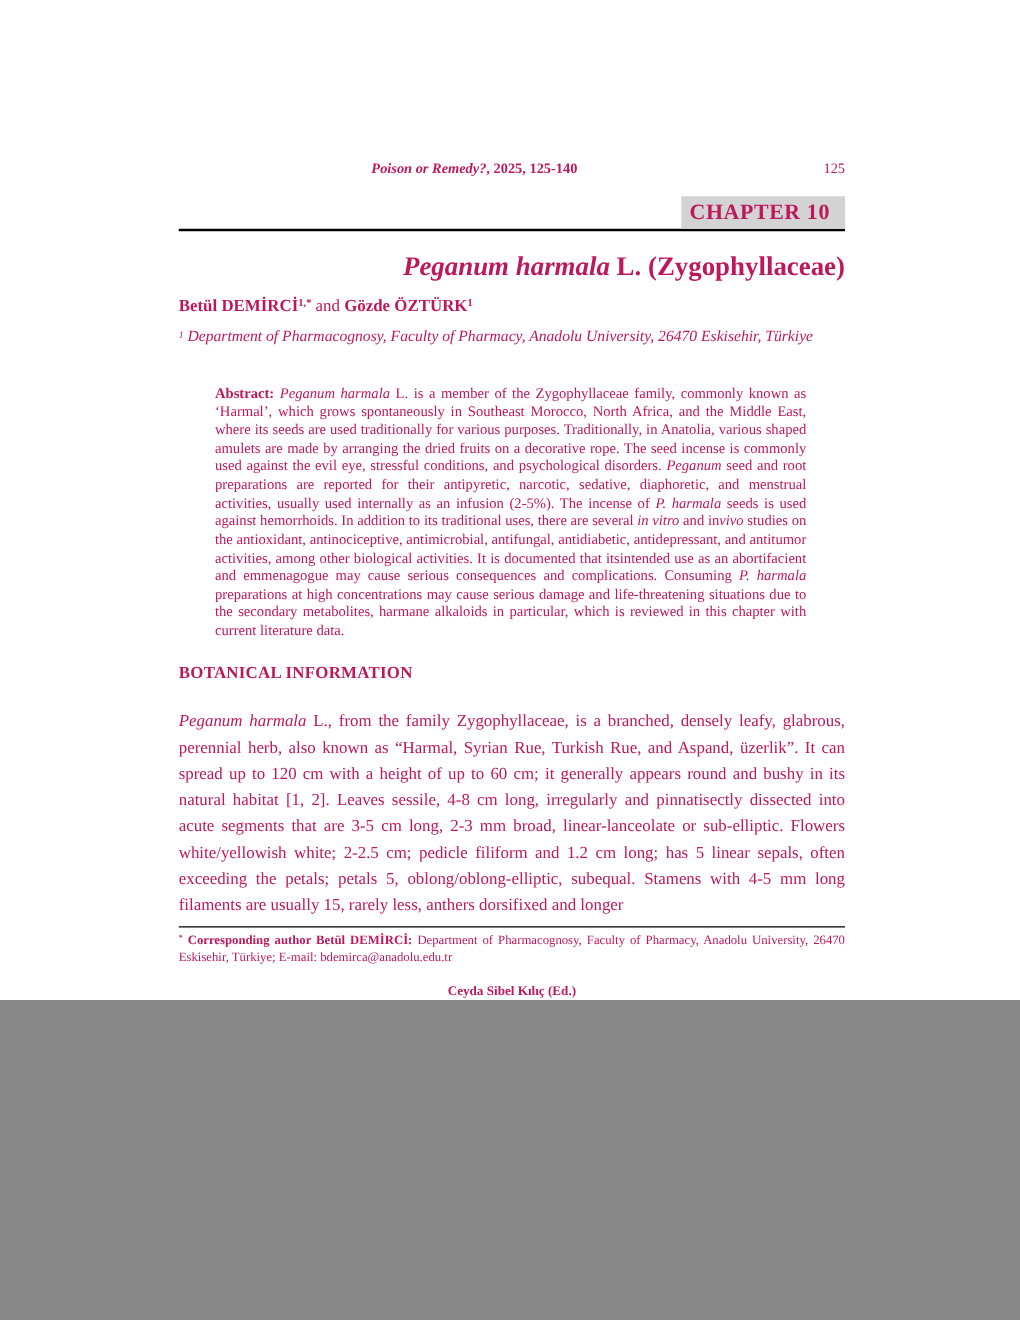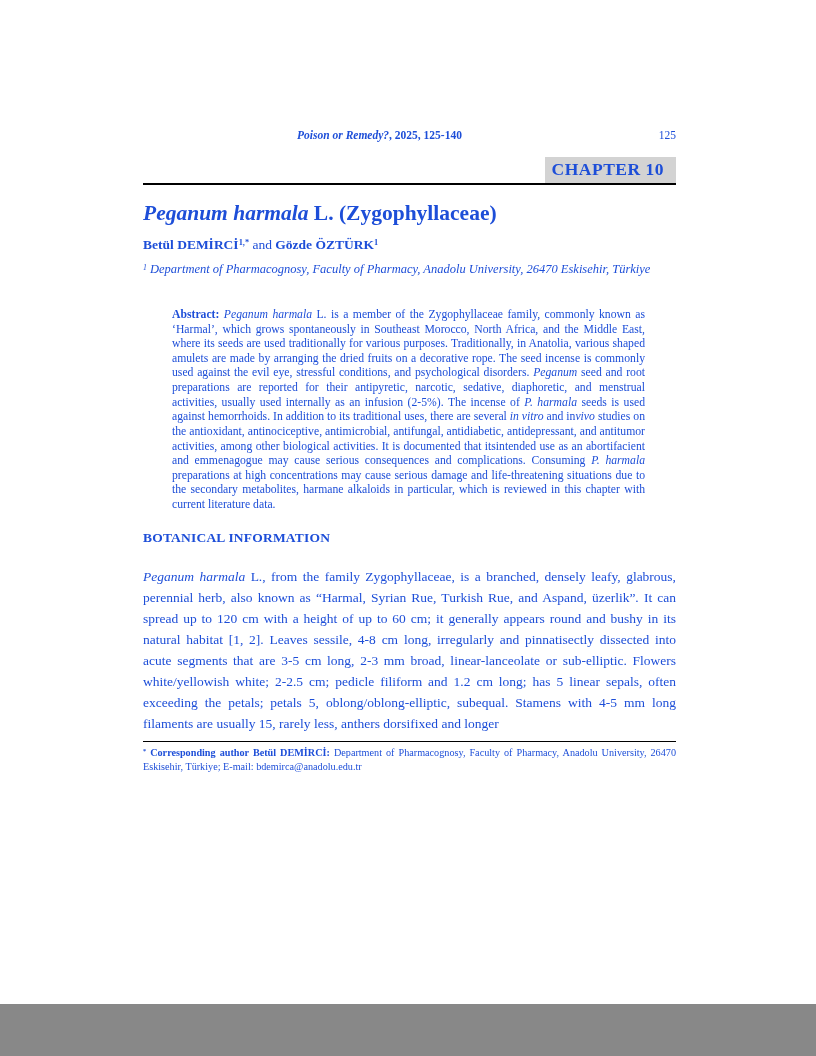--- a/index.html
+++ b/index.html
@@ -1,22 +1,22 @@
 <!DOCTYPE html>
 <html><head>
 <meta charset="utf-8">
 <style>
   html,body{margin:0;padding:0;background:#888;}
   .page{
     position:relative;
-    width:816px;height:1004px;
+    width:816px;height:800px;
     margin:0 auto;
     background:#ffffff;
     font-family:"Liberation Serif","DejaVu Serif",serif;
-    color:#1d4ed8;
+    color:#be185d;
     overflow:hidden;
   }
   .content{
     position:absolute;
     left:143px;top:128px;
     width:533px;
   }
   sup{font-size:0.62em;vertical-align:baseline;position:relative;top:-0.45em;line-height:0;}
 
   .running-header{
@@ -47,20 +47,21 @@
     line-height:1.3;
     padding:1px 12px 2px 7px;
     letter-spacing:0.5px;
   }
 
   .doc-title{
     margin-top:16px;
     font-size:21.5px;
     font-weight:bold;
     line-height:1.2;
+    text-align:right;
   }
   .authors{
     margin-top:9px;
     font-size:13.5px;
     line-height:1.3;
   }
   .affiliation{
     margin-top:8px;
     font-size:12.5px;
     font-style:italic;
@@ -137,16 +138,17 @@
     <div class="abstract"><span style="font-weight: bold;">Abstract: </span><span style="font-style: italic;">Peganum harmala</span><span> L. is a member of the Zygophyllaceae family, commonly known as ‘Harmal’, which grows spontaneously in Southeast Morocco, North Africa, and the Middle East, where its seeds are used traditionally for various purposes. Traditionally, in Anatolia, various shaped amulets are made by arranging the dried fruits on a decorative rope. The seed incense is commonly used against the evil eye, stressful conditions, and psychological disorders. </span><span style="font-style: italic;">Peganum</span><span> seed and root preparations are reported for their antipyretic, narcotic, sedative, diaphoretic, and menstrual activities, usually used internally as an infusion (2-5%). The incense of </span><span style="font-style: italic;">P. harmala</span><span> seeds is used against hemorrhoids. In addition to its traditional uses, there are several </span><span style="font-style: italic;">in vitro</span><span> and in</span><span style="font-style: italic;">vivo</span><span> studies on the antioxidant, antinociceptive, antimicrobial, antifungal, antidiabetic, antidepressant, and antitumor activities, among other biological activities. It is documented that itsintended use as an abortifacient and emmenagogue may cause serious consequences and complications. Consuming </span><span style="font-style: italic;">P. harmala</span><span> preparations at high concentrations may cause serious damage and life-threatening situations due to the secondary metabolites, harmane alkaloids in particular, which is reviewed in this chapter with current literature data.</span></div>
 
 
     <div class="section-heading">BOTANICAL INFORMATION</div>
 
     <div class="body-paragraph"><span style="font-style: italic;">Peganum harmala</span><span> L., from the family Zygophyllaceae, is a branched, densely leafy, glabrous, perennial herb, also known as “Harmal, Syrian Rue, Turkish Rue, and Aspand, üzerlik”. It can spread up to 120 cm with a height of up to 60 cm; it generally appears round and bushy in its natural habitat [1, 2]. Leaves sessile, 4-8 cm long, irregularly and pinnatisectly dissected into acute segments that are 3-5 cm long, 2-3 mm broad, linear-lanceolate or sub-elliptic. Flowers white/yellowish white; 2-2.5 cm; pedicle filiform and 1.2 cm long; has 5 linear sepals, often exceeding the petals; petals 5, oblong/oblong-elliptic, subequal. Stamens with 4-5 mm long filaments are usually 15, rarely less, anthers dorsifixed and longer</span></div>
 
     <div class="footnote"><sup style="font-weight: bold;">*</sup><span style="font-weight: bold;"> Corresponding author Betül DEMİRCİ: </span><span>Department of Pharmacognosy, Faculty of Pharmacy, Anadolu University, 26470 Eskisehir, Türkiye; E-mail: bdemirca@anadolu.edu.tr</span></div>
 
     <div class="page-footer">
+      <div>Ceyda Sibel Kılıç (Ed.)</div>
     </div>
 
   </div>
 </div>
 
 </body></html>

